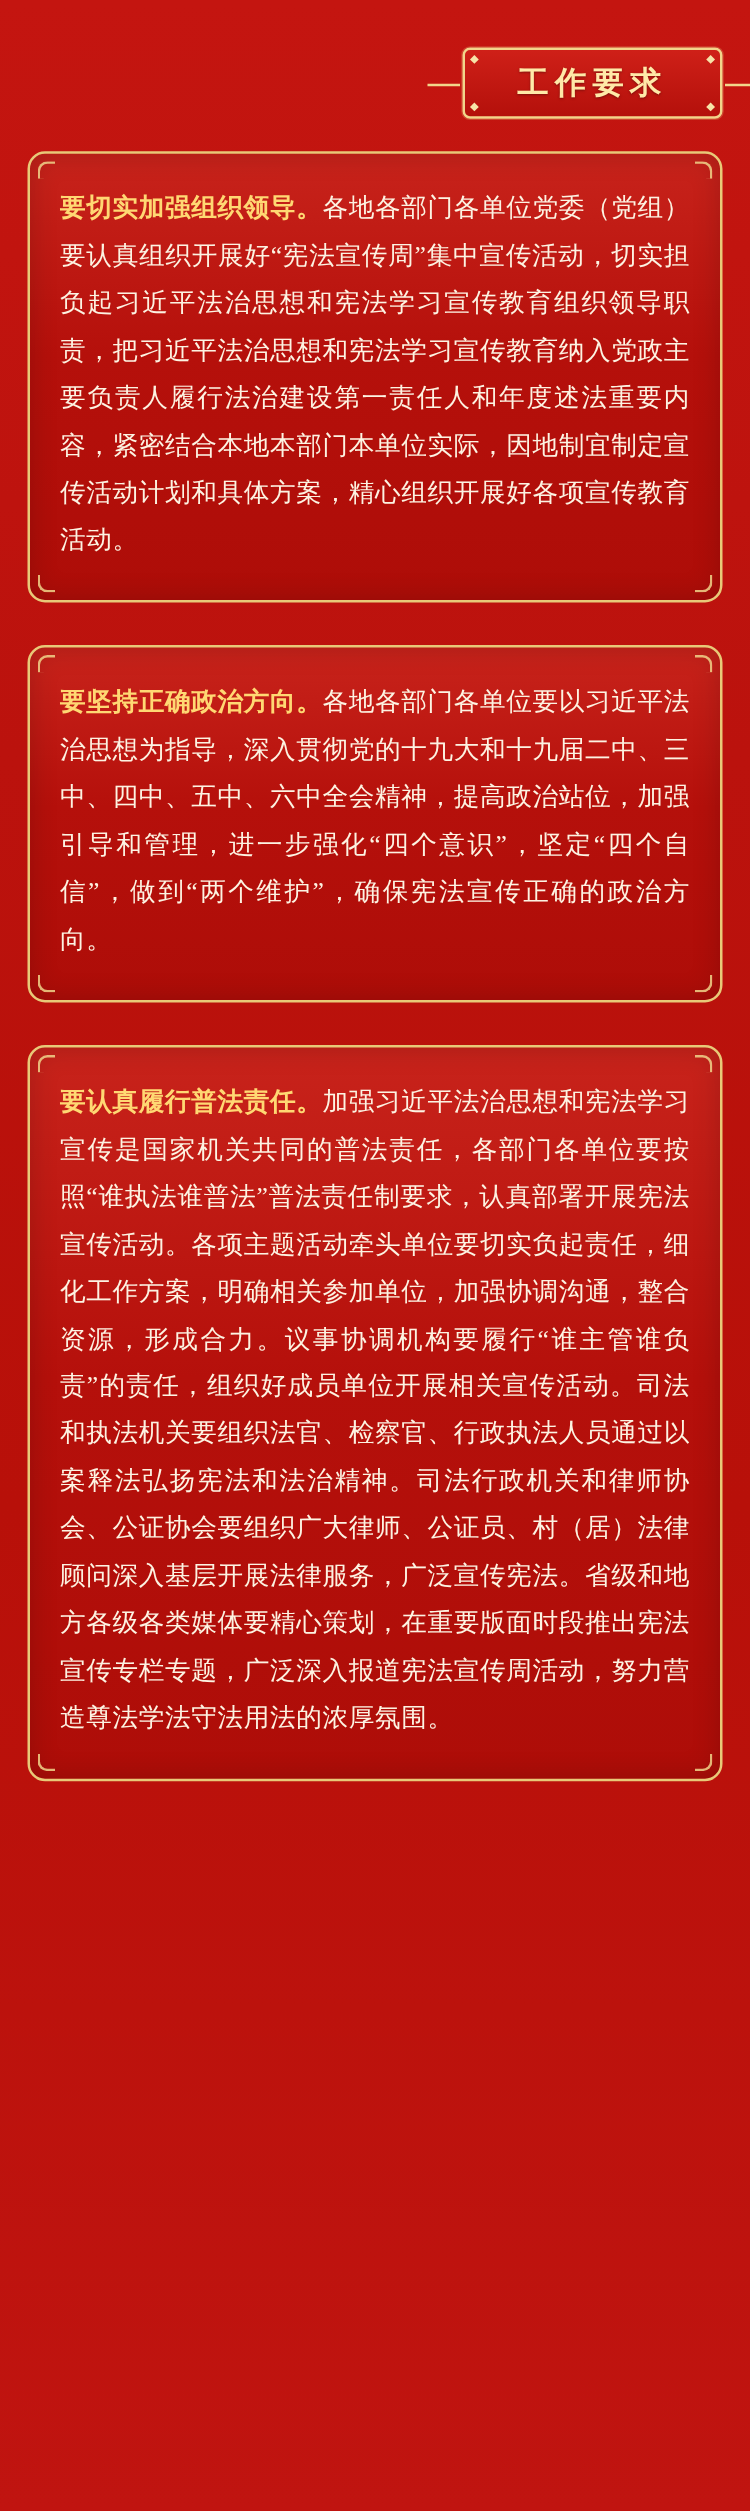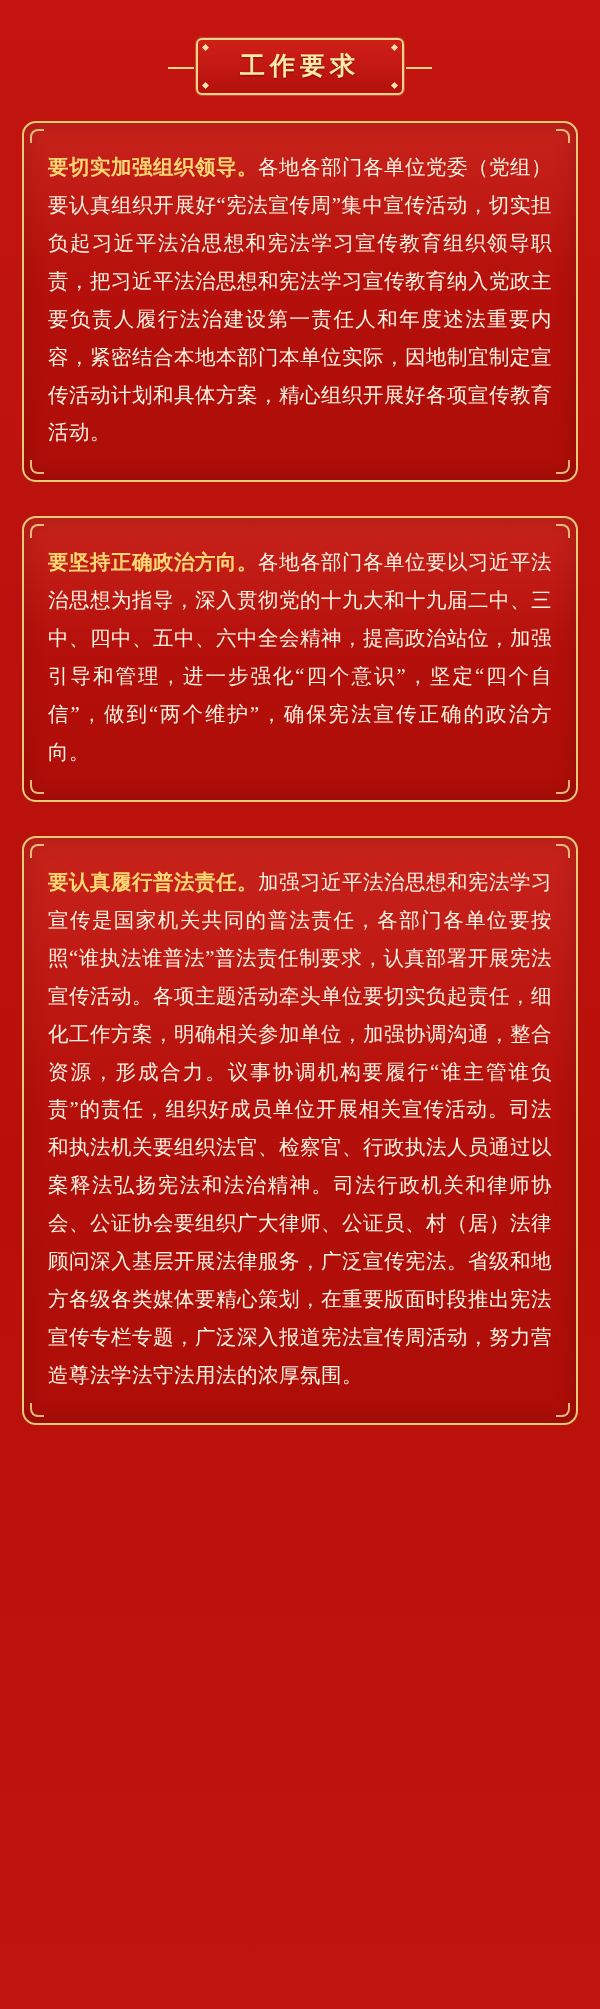--- a/index.html
+++ b/index.html
@@ -18,21 +18,21 @@
   .page {
     width: 600px;
     min-height: 2009px;
     padding: 20px 22px 36px 22px;
     position: relative;
   }
 
   
   .title-wrap {
     display: flex;
-    justify-content: center;
+    justify-content: flex-end;
     align-items: center;
     margin: 18px 0 26px 0;
   }
   .title-banner {
     position: relative;
     display: inline-flex;
     align-items: center;
     justify-content: center;
     padding: 9px 42px 11px 42px;
     border: 2px solid #f2d58b;

